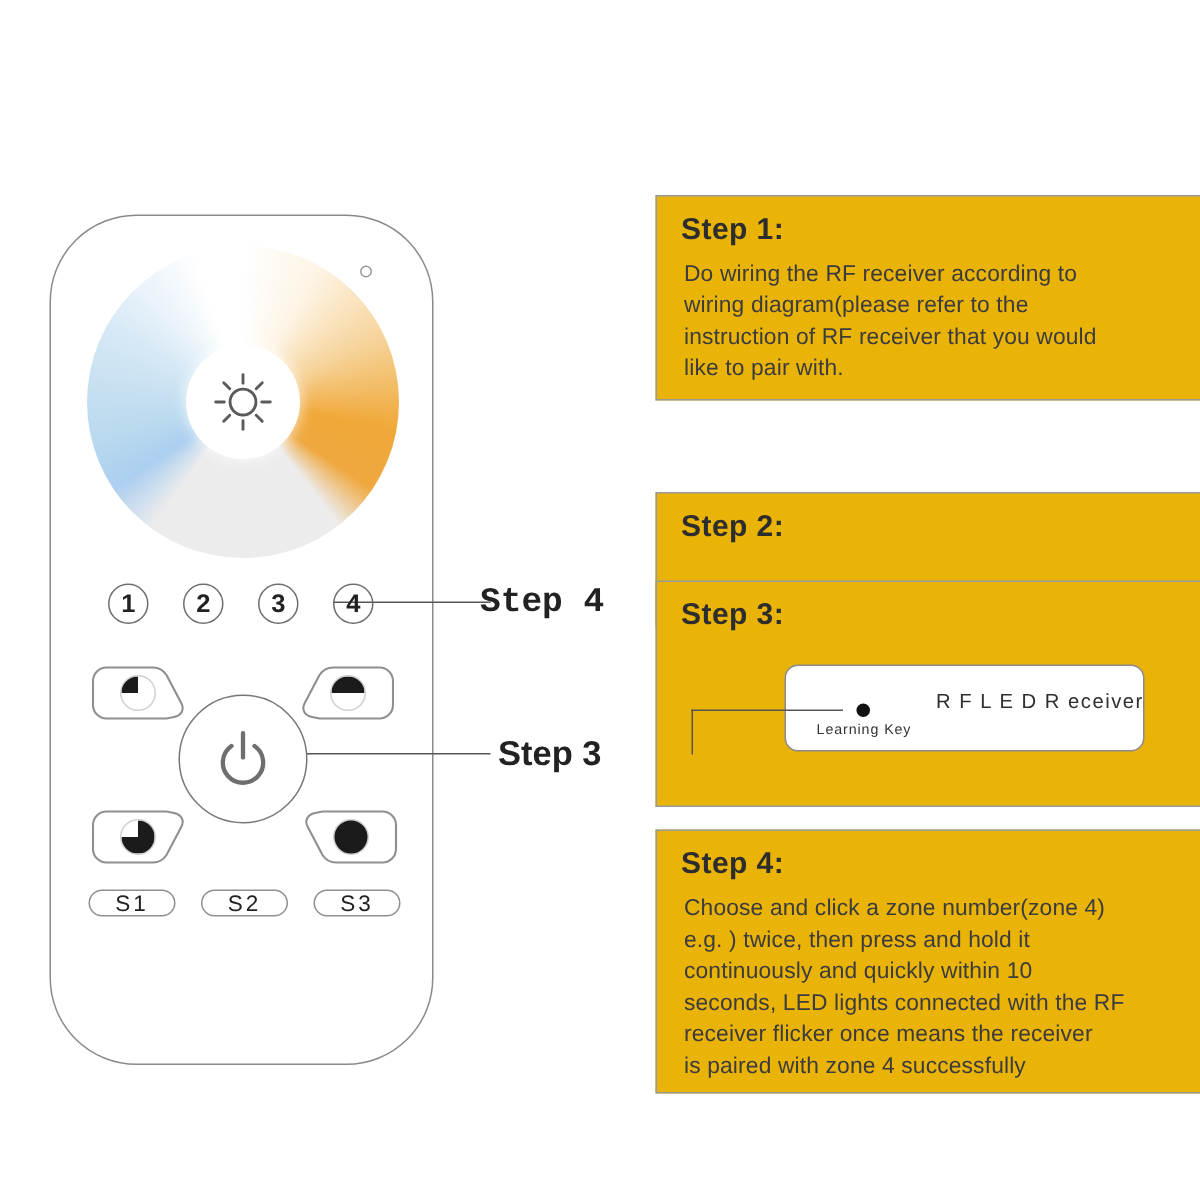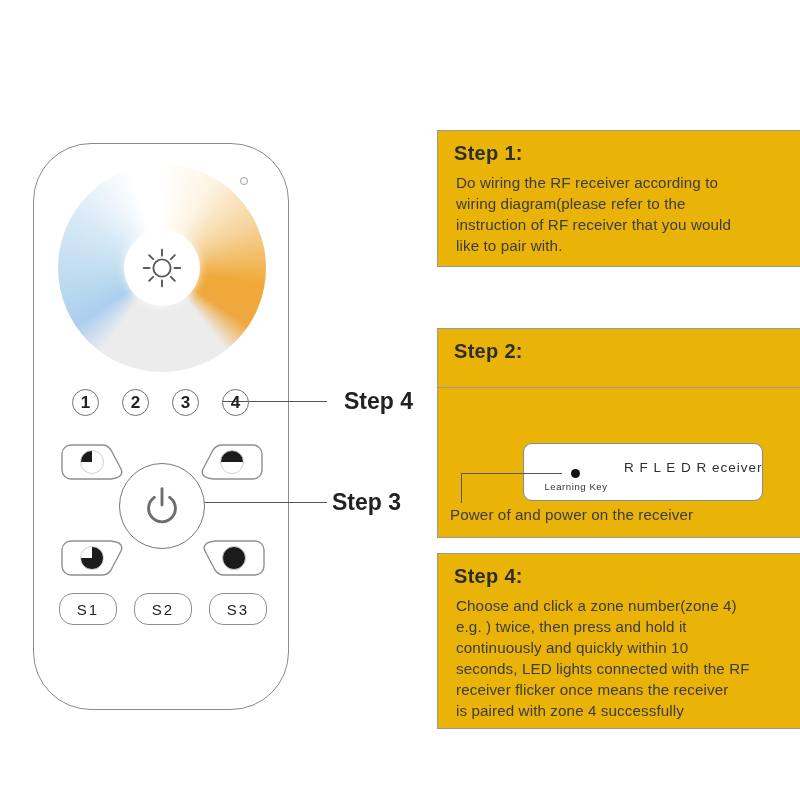--- a/index.html
+++ b/index.html
@@ -49,21 +49,21 @@
   .pie-25{background:conic-gradient(from 270deg,#1b1b1b 0 90deg,#ffffff 90deg 360deg);}
   .pie-50{background:conic-gradient(from 270deg,#1b1b1b 0 180deg,#ffffff 180deg 360deg);}
   .pie-75{background:conic-gradient(from 0deg,#1b1b1b 0 270deg,#ffffff 270deg 360deg);}
   .pie-100{background:#1b1b1b;}
   .power-btn{
     position:absolute;left:85px;top:319px;width:86px;height:86px;border-radius:50%;
     border:1.5px solid #777;box-sizing:border-box;background:#fff;
     display:flex;align-items:center;justify-content:center;z-index:2;
   }
   .s-btn{
-    position:absolute;top:449px;width:58px;height:32px;border-radius:14px;
+    position:absolute;top:449px;width:58px;height:18px;border-radius:14px;
     border:1.4px solid #8f8f8f;box-sizing:border-box;background:#fff;
     display:flex;align-items:center;justify-content:center;
     font-size:15px;font-weight:500;letter-spacing:2px;color:#222;
   }
 
   
   .callout-line{position:absolute;height:0;border-top:1.5px solid #555;}
   .callout-label{position:absolute;margin:0;font-size:23px;font-weight:600;color:#222;}
 
   
@@ -171,45 +171,45 @@
       </div>
     <div class="s-btn" style="left:100px;">
         <span>S2</span>
       </div>
     <div class="s-btn" style="left:175px;">
         <span>S3</span>
       </div>
   </div>
 
   <div class="callout-line" style="left:222px;top:401px;width:105px;"></div>
-  <p class="callout-label" style="left:344px;top:388px;">Step 4</p>
+  <p class="callout-label" style="left:320px;top:388px;font-family:Liberation Mono, monospace;">Step 4</p>
 
   <div class="callout-line" style="left:202px;top:502px;width:125px;"></div>
   <p class="callout-label" style="left:332px;top:489px;">Step 3</p>
 
   <div class="step-box" style="top:130px;height:137px;">
     <h2 class="step-heading">Step 1:</h2>
     <p class="step-body">Do wiring the RF receiver according to
 wiring diagram(please refer to the
 instruction of RF receiver that you would
 like to pair with.</p>
   </div>
 
   <div class="step-box" style="top:281px;height:90px;margin-top:47px;">
     <h2 class="step-heading">Step 2:</h2>
   </div>
 
   <div class="step-box" style="top:387px;height:151px;">
+    <h2 class="step-heading">Step 3:</h2>
     <div class="receiver-box"></div>
     <div class="learning-dot"></div>
     <div class="learning-key-label">Learning Key</div>
     <div class="receiver-label">R F L E D R eceiver</div>
     <div class="conn-h"></div>
     <div class="conn-v"></div>
-    <p class="receiver-caption">Power of and power on the receiver</p>
   </div>
 
   <div class="step-box" style="top:553px;height:176px;">
     <h2 class="step-heading">Step 4:</h2>
     <p class="step-body">Choose and click a zone number(zone 4)
 e.g. ) twice, then press and hold it
 continuously and quickly within 10
 seconds, LED lights connected with the RF
 receiver flicker once means the receiver
 is paired with zone 4 successfully</p>

